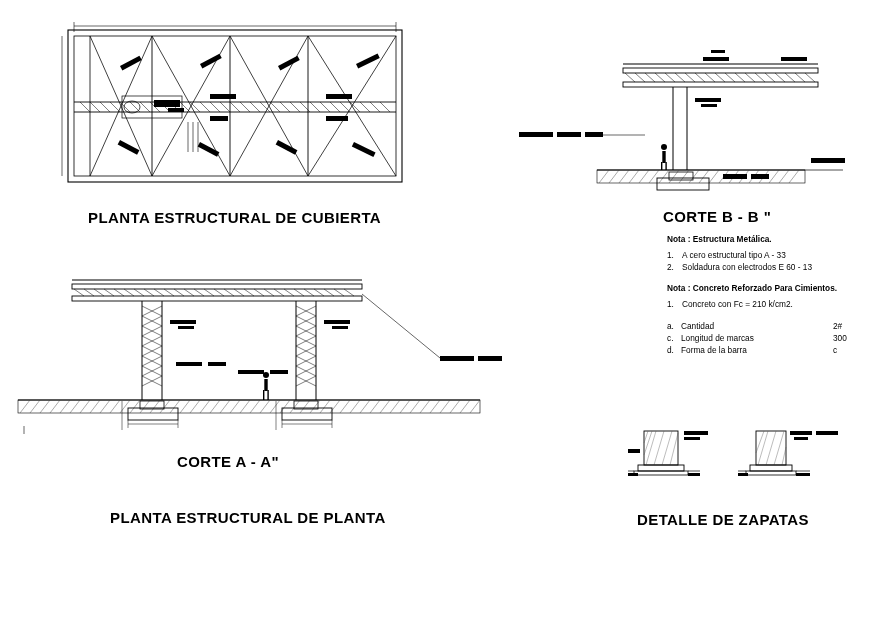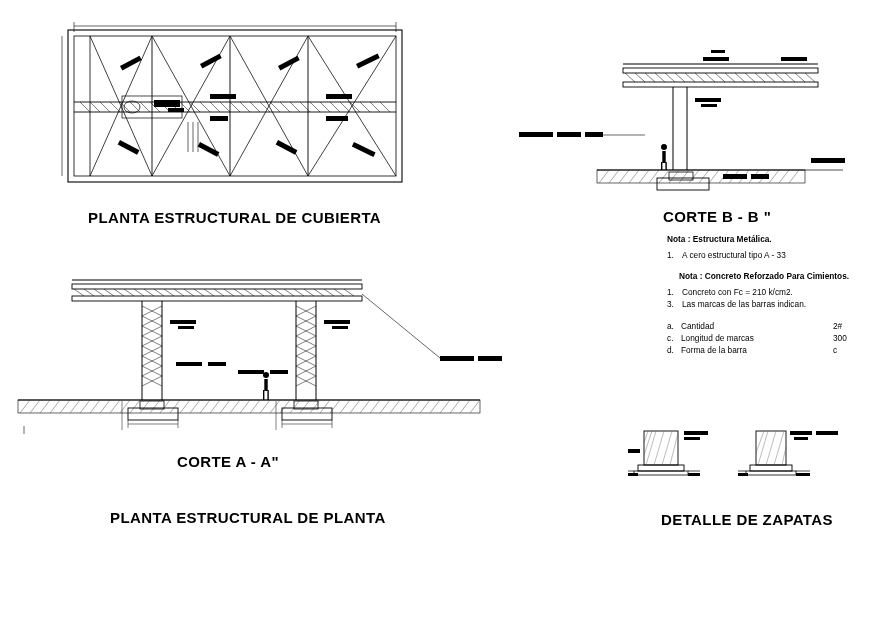--- a/index.html
+++ b/index.html
@@ -247,29 +247,29 @@
   </div>
   <div class="abs title" style="left:663px; top:208px;">CORTE B - B "</div>
 
   <div class="abs notes" style="left:667px; top:233px; width:200px;">
 
     <div class="hdr">Nota : Estructura Metálica.</div>
     <ol>
       <li>
         <span class="num">1.</span><span>A cero estructural tipo A - 33</span>
       </li>
+      <li>
+        <span class="num">2.</span><span>Soldadura con electrodos  E 60 - 13</span>
+      </li>
     </ol>
 
-    <div class="hdr" style="margin-top:9px;margin-left:12px;">Nota : Concreto Reforzado Para  Cimientos.</div>
+    <div class="hdr" style="margin-top:9px;">Nota : Concreto Reforzado Para  Cimientos.</div>
     <ol>
       <li>
         <span class="num">1.</span><span>Concreto con Fc = 210 k/cm2.</span>
-      </li>
-      <li>
-        <span class="num">3.</span><span>Las marcas de las barras indican.</span>
       </li>
     </ol>
 
     <ul style="margin-top:10px;">
       <li class="row2">
         <span class="num">a.</span><span class="lbl">Cantidad</span><span>2#</span>
       </li>
       <li class="row2">
         <span class="num">c.</span><span class="lbl">Longitud de marcas</span><span>300</span>
       </li>
@@ -494,15 +494,15 @@
       <line x1="168" y1="46" x2="182" y2="46" class="ln" stroke-width="0.7"></line>
       <g fill="#000">
         <rect x="162" y="6" width="22" height="4"></rect>
         <rect x="188" y="6" width="22" height="4"></rect>
         <rect x="166" y="12" width="14" height="3"></rect>
         <rect x="110" y="48" width="10" height="3"></rect>
         <rect x="168" y="48" width="14" height="3"></rect>
       </g>
     </svg>
   </div>
-  <div class="abs title" style="left:661px; top:511px;text-align:center;">DETALLE DE ZAPATAS</div>
+  <div class="abs title" style="left:637px; top:511px;text-align:center;">DETALLE DE ZAPATAS</div>
 
 </div>
 
 </body></html>

